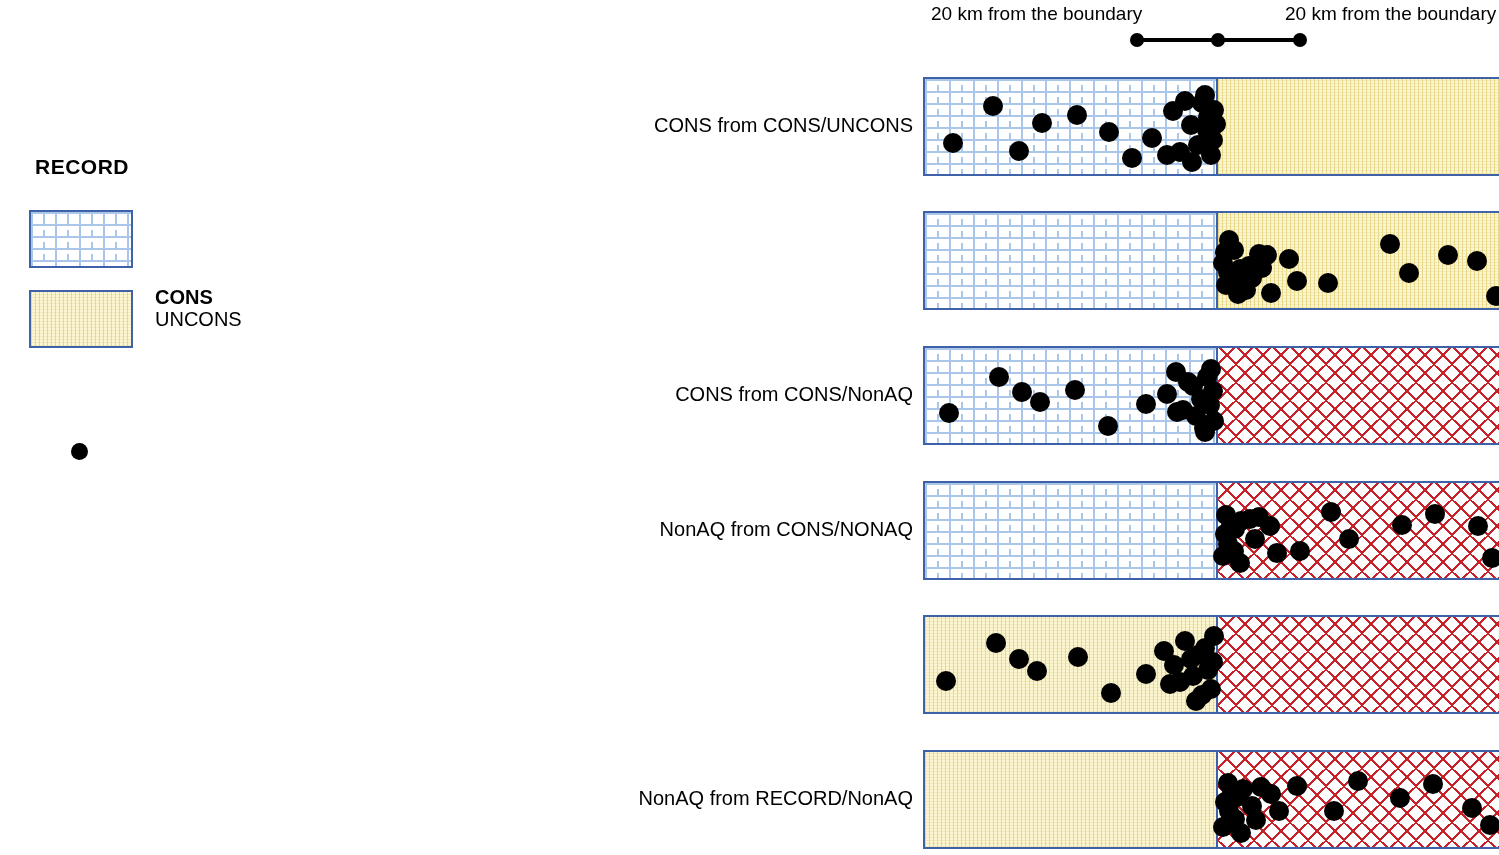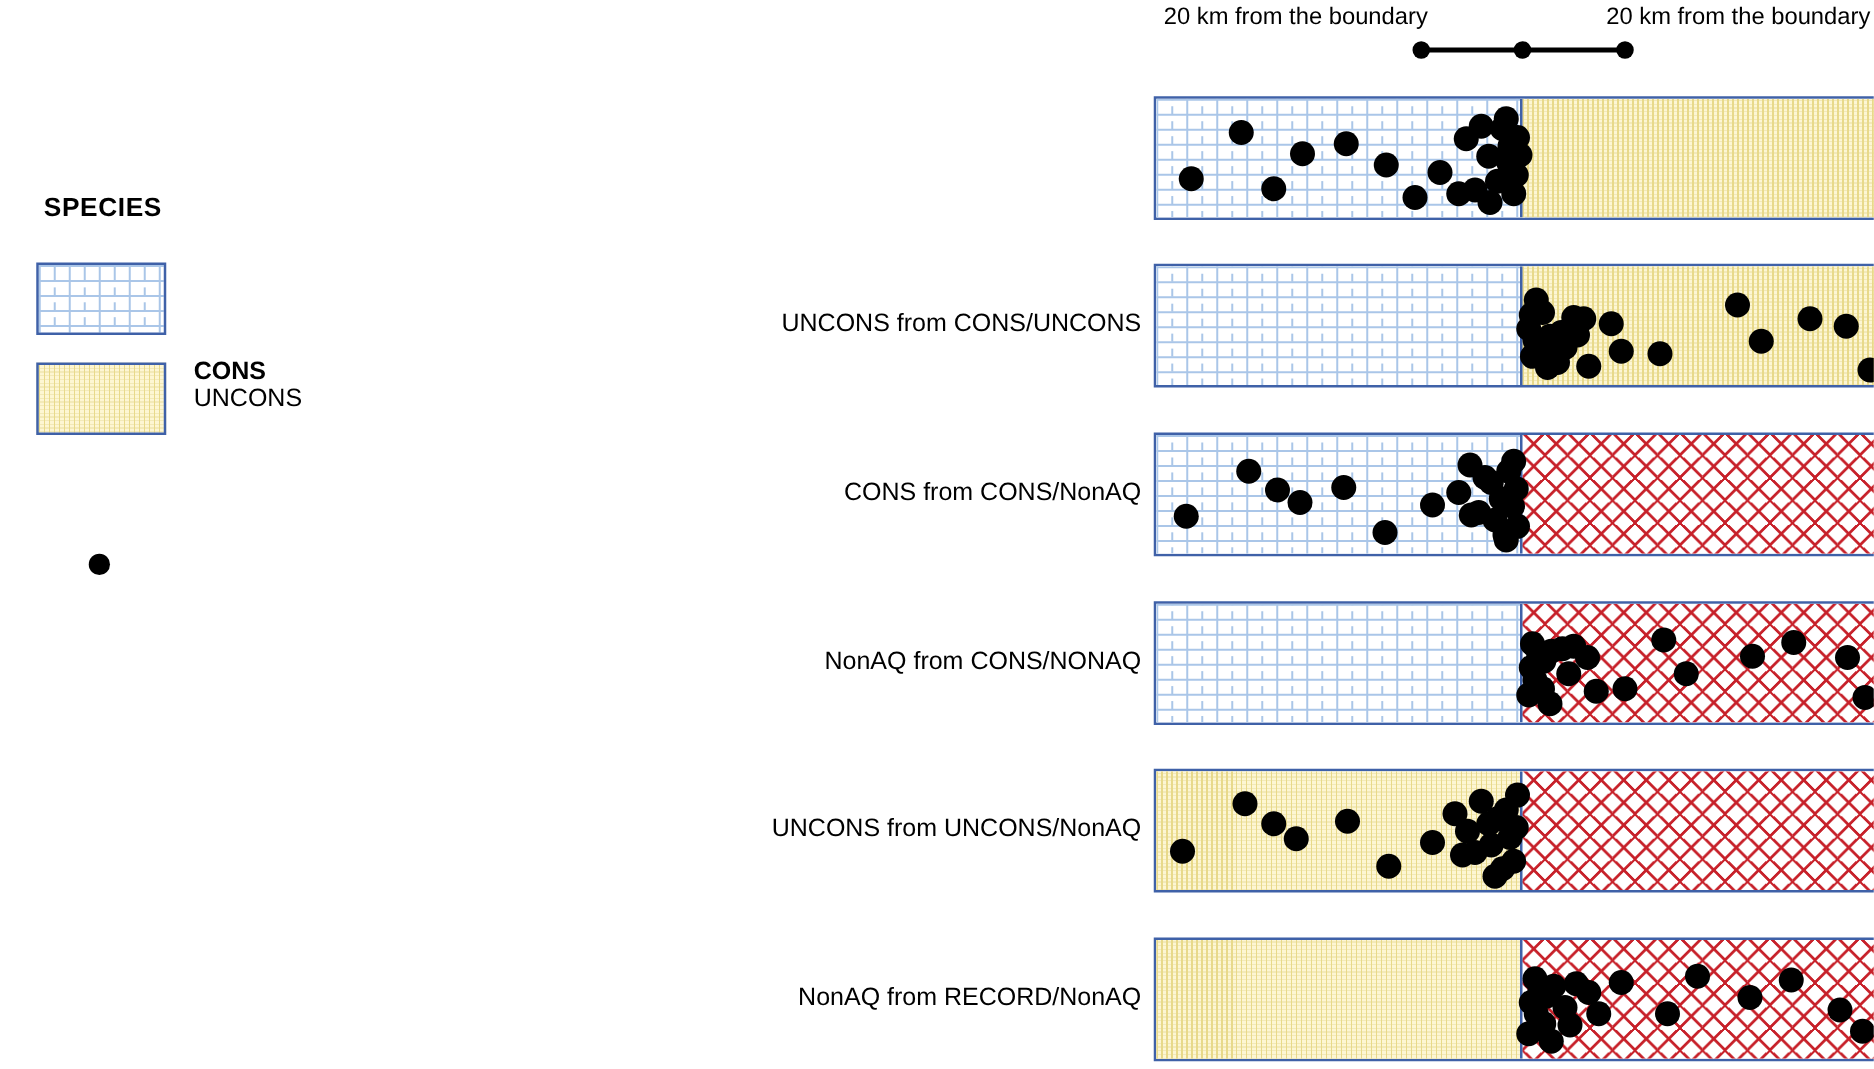--- a/index.html
+++ b/index.html
@@ -225,40 +225,41 @@
   <div class="scale-label" id="scale-label-right">20 km from the boundary</div>
 
   <div id="scale-bar">
     <div class="rule"></div>
     <div class="tick t0"></div>
     <div class="tick t1"></div>
     <div class="tick t2"></div>
   </div>
 
   <div id="legend">
-    <div id="legend-title">SPECIES</div>
+    <div id="legend-title">RECORD</div>
 
     <div class="legend-row" id="legend-row-cons">
       <div class="legend-swatch fill-cons"></div>
       <div class="legend-text">CONS</div>
     </div>
 
     <div class="legend-row" id="legend-row-uncons">
       <div class="legend-swatch fill-uncons"></div>
       <div class="legend-text">UNCONS</div>
     </div>
 
 
     <div id="legend-row-dot">
       <div id="legend-dot-marker"></div>
     </div>
   </div>
 
   <div id="chart">
       <div class="chart-row" style="top: 77px; height: 99px;">
+        <div class="row-label" style="top: 36.5px;">CONS from CONS/UNCONS</div>
         <div class="row-bar" style="height: 99px;">
           <div class="seg seg-left fill-cons" style="width: 295px;"></div>
           <div class="seg seg-right fill-uncons" style="width: 300px;"></div>
           <div class="dot" style="left: 28.025px; top: 63.72px; width: 20px; height: 20px;"></div>
           <div class="dot" style="left: 67.85px; top: 27.38px; width: 20px; height: 20px;"></div>
           <div class="dot" style="left: 116.525px; top: 43.97px; width: 20px; height: 20px;"></div>
           <div class="dot" style="left: 94.4px; top: 71.62px; width: 20px; height: 20px;"></div>
           <div class="dot" style="left: 151.925px; top: 36.07px; width: 20px; height: 20px;"></div>
           <div class="dot" style="left: 184.375px; top: 52.66px; width: 20px; height: 20px;"></div>
           <div class="dot" style="left: 206.5px; top: 78.73px; width: 20px; height: 20px;"></div>
@@ -274,21 +275,20 @@
           <div class="dot" style="left: 281.725px; top: 51.08px; width: 20px; height: 20px;"></div>
           <div class="dot" style="left: 289.1px; top: 30.54px; width: 20px; height: 20px;"></div>
           <div class="dot" style="left: 287.625px; top: 60.56px; width: 20px; height: 20px;"></div>
           <div class="dot" style="left: 286.15px; top: 75.57px; width: 20px; height: 20px;"></div>
           <div class="dot" style="left: 290.575px; top: 44.76px; width: 20px; height: 20px;"></div>
           <div class="dot" style="left: 241.9px; top: 76.36px; width: 20px; height: 20px;"></div>
           <div class="dot" style="left: 280.25px; top: 16.32px; width: 20px; height: 20px;"></div>
         </div>
       </div>
       <div class="chart-row" style="top: 211px; height: 99px;">
-        <div class="row-label" style="top: 36.5px;">UNCONS from CONS/UNCONS</div>
         <div class="row-bar" style="height: 99px;">
           <div class="seg seg-left fill-cons" style="width: 295px;"></div>
           <div class="seg seg-right fill-uncons" style="width: 300px;"></div>
           <div class="dot" style="left: 304px; top: 27.38px; width: 20px; height: 20px;"></div>
           <div class="dot" style="left: 299.5px; top: 39.23px; width: 20px; height: 20px;"></div>
           <div class="dot" style="left: 308.5px; top: 36.86px; width: 20px; height: 20px;"></div>
           <div class="dot" style="left: 298px; top: 49.5px; width: 20px; height: 20px;"></div>
           <div class="dot" style="left: 314.5px; top: 55.82px; width: 20px; height: 20px;"></div>
           <div class="dot" style="left: 302.5px; top: 58.98px; width: 20px; height: 20px;"></div>
           <div class="dot" style="left: 301px; top: 71.62px; width: 20px; height: 20px;"></div>
@@ -362,21 +362,20 @@
           <div class="dot" style="left: 284.675px; top: 57.4px; width: 20px; height: 20px;"></div>
           <div class="dot" style="left: 287.625px; top: 43.18px; width: 20px; height: 20px;"></div>
           <div class="dot" style="left: 289.1px; top: 73.2px; width: 20px; height: 20px;"></div>
           <div class="dot" style="left: 278.775px; top: 79.52px; width: 20px; height: 20px;"></div>
           <div class="dot" style="left: 286.15px; top: 21.06px; width: 20px; height: 20px;"></div>
           <div class="dot" style="left: 252.225px; top: 63.72px; width: 20px; height: 20px;"></div>
           <div class="dot" style="left: 280.25px; top: 84.26px; width: 20px; height: 20px;"></div>
         </div>
       </div>
       <div class="chart-row" style="top: 615px; height: 99px;">
-        <div class="row-label" style="top: 36.5px;">UNCONS from UNCONS/NonAQ</div>
         <div class="row-bar" style="height: 99px;">
           <div class="seg seg-left fill-uncons" style="width: 295px;"></div>
           <div class="seg seg-right fill-nonaq" style="width: 300px;"></div>
           <div class="dot" style="left: 20.65px; top: 63.72px; width: 20px; height: 20px;"></div>
           <div class="dot" style="left: 70.8px; top: 25.8px; width: 20px; height: 20px;"></div>
           <div class="dot" style="left: 112.1px; top: 54.24px; width: 20px; height: 20px;"></div>
           <div class="dot" style="left: 94.4px; top: 41.6px; width: 20px; height: 20px;"></div>
           <div class="dot" style="left: 153.4px; top: 40.02px; width: 20px; height: 20px;"></div>
           <div class="dot" style="left: 185.85px; top: 76.36px; width: 20px; height: 20px;"></div>
           <div class="dot" style="left: 221.25px; top: 57.4px; width: 20px; height: 20px;"></div>

